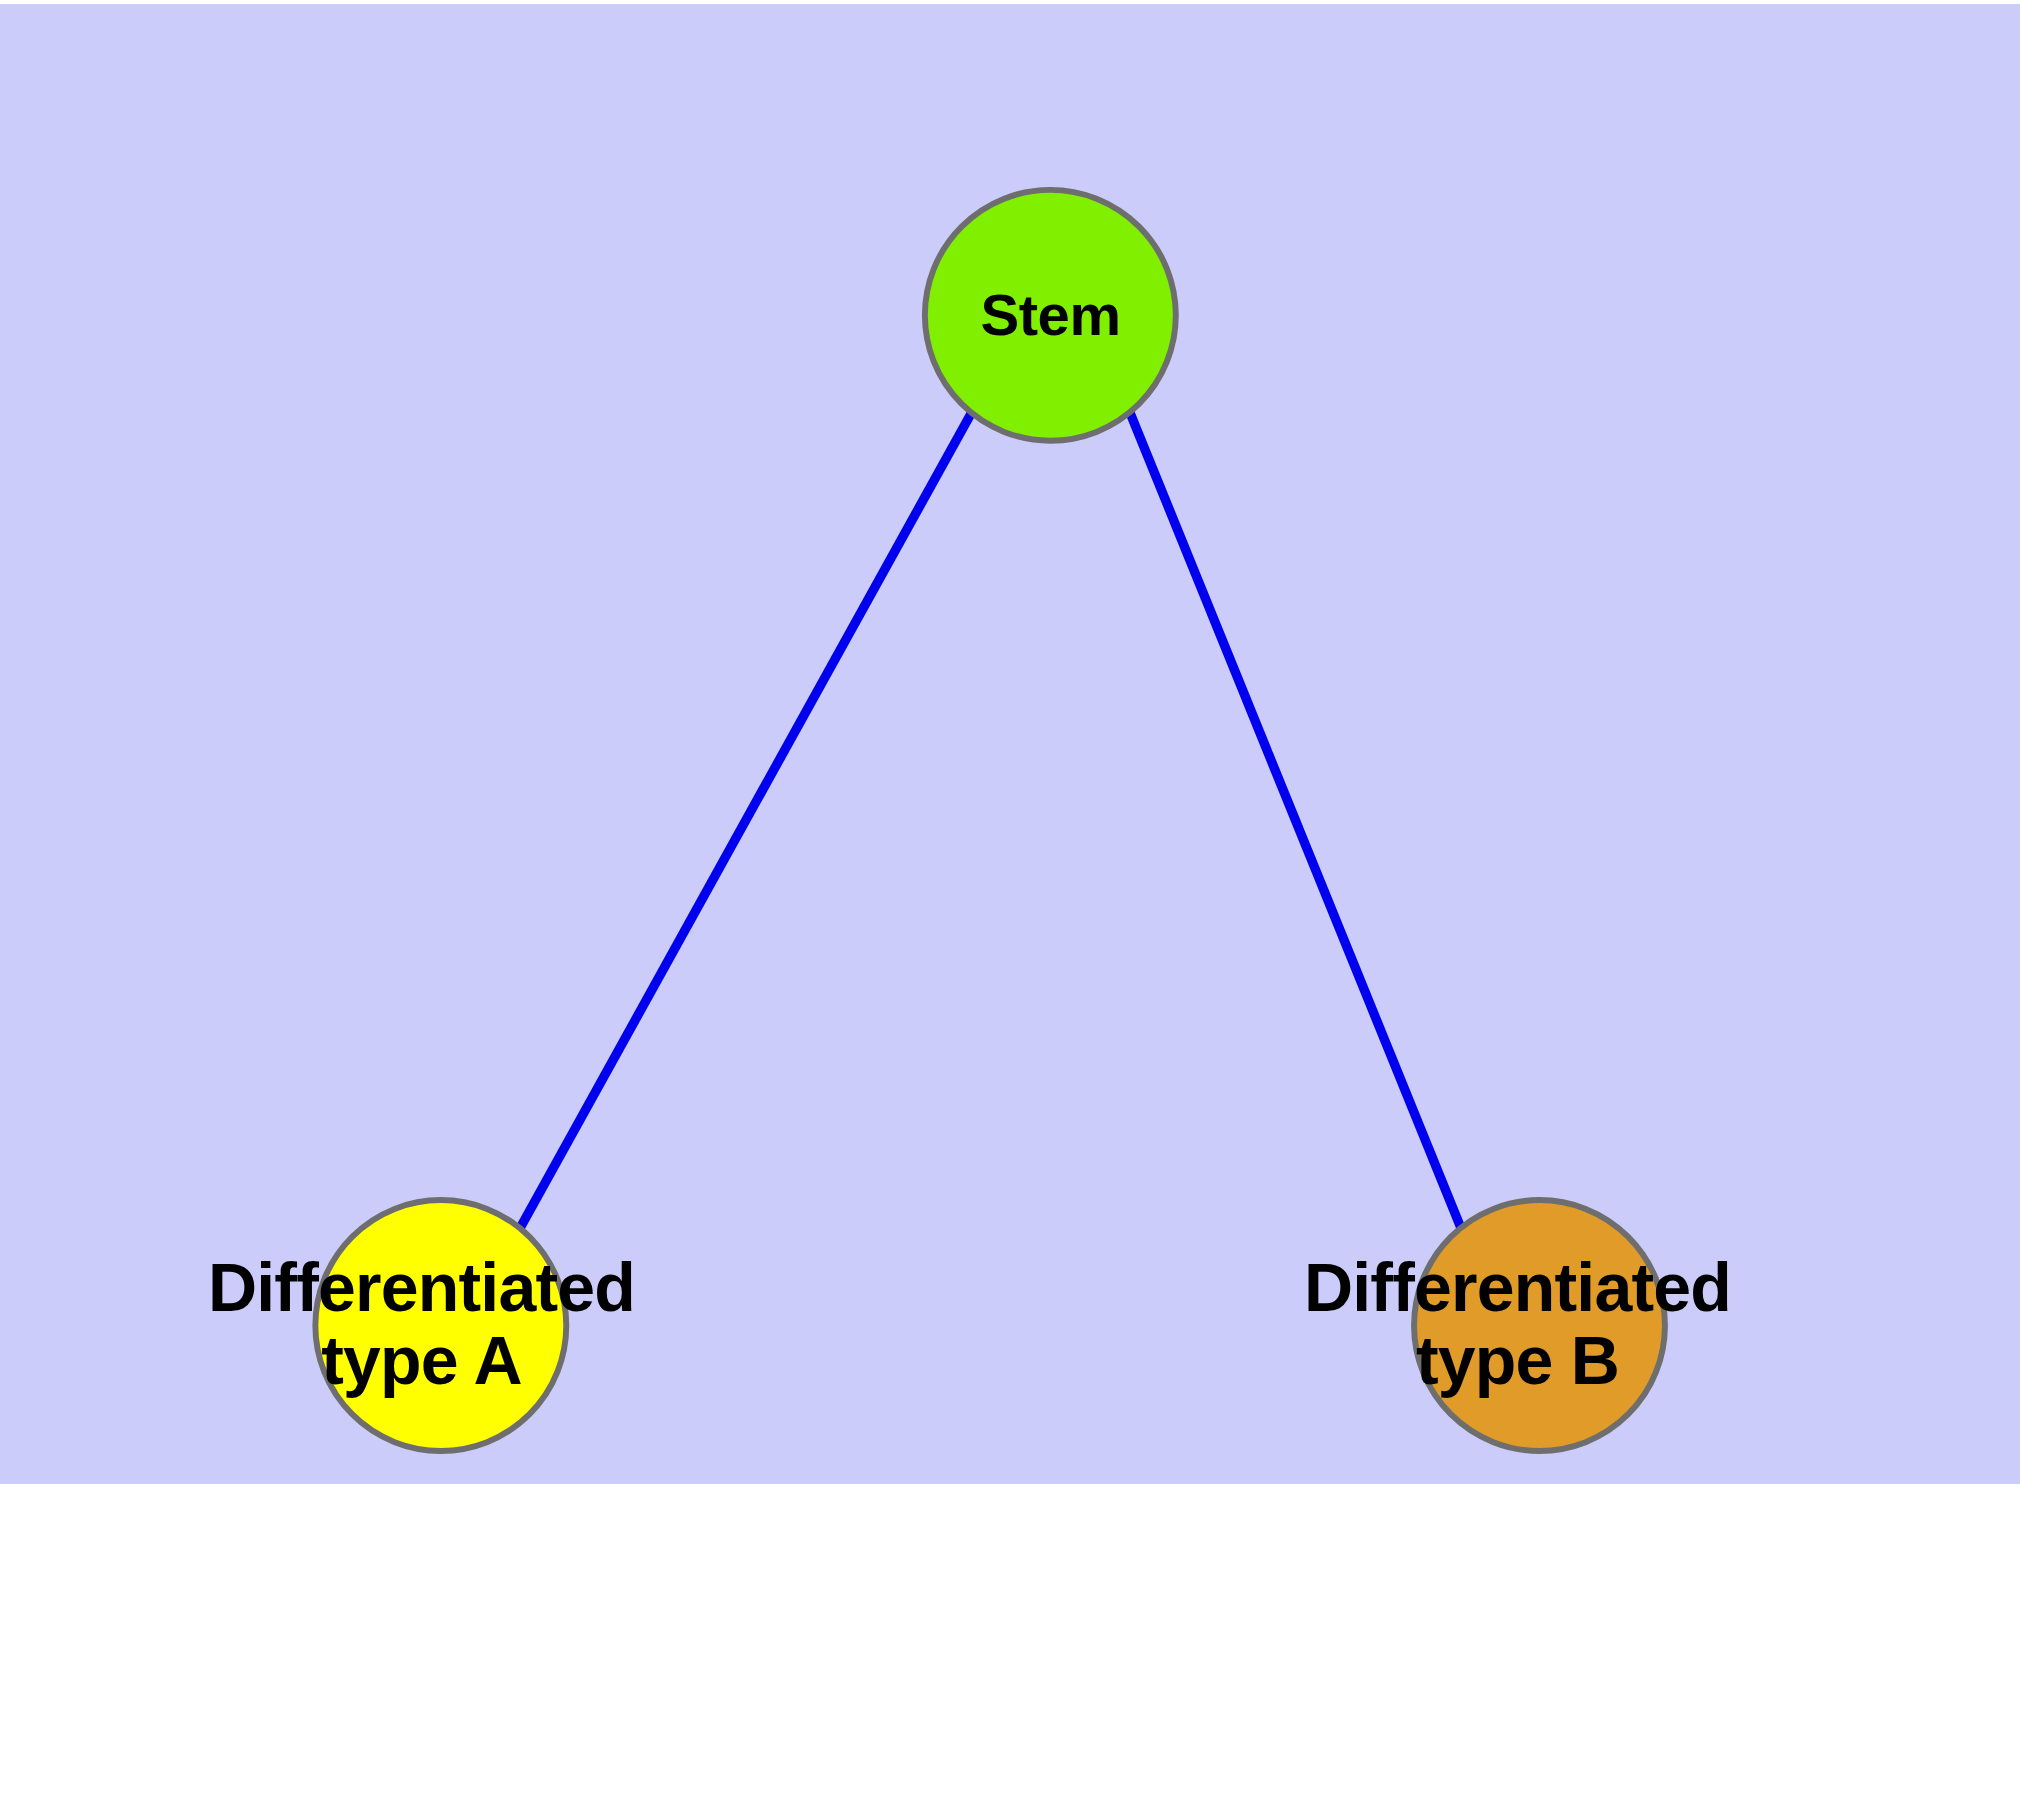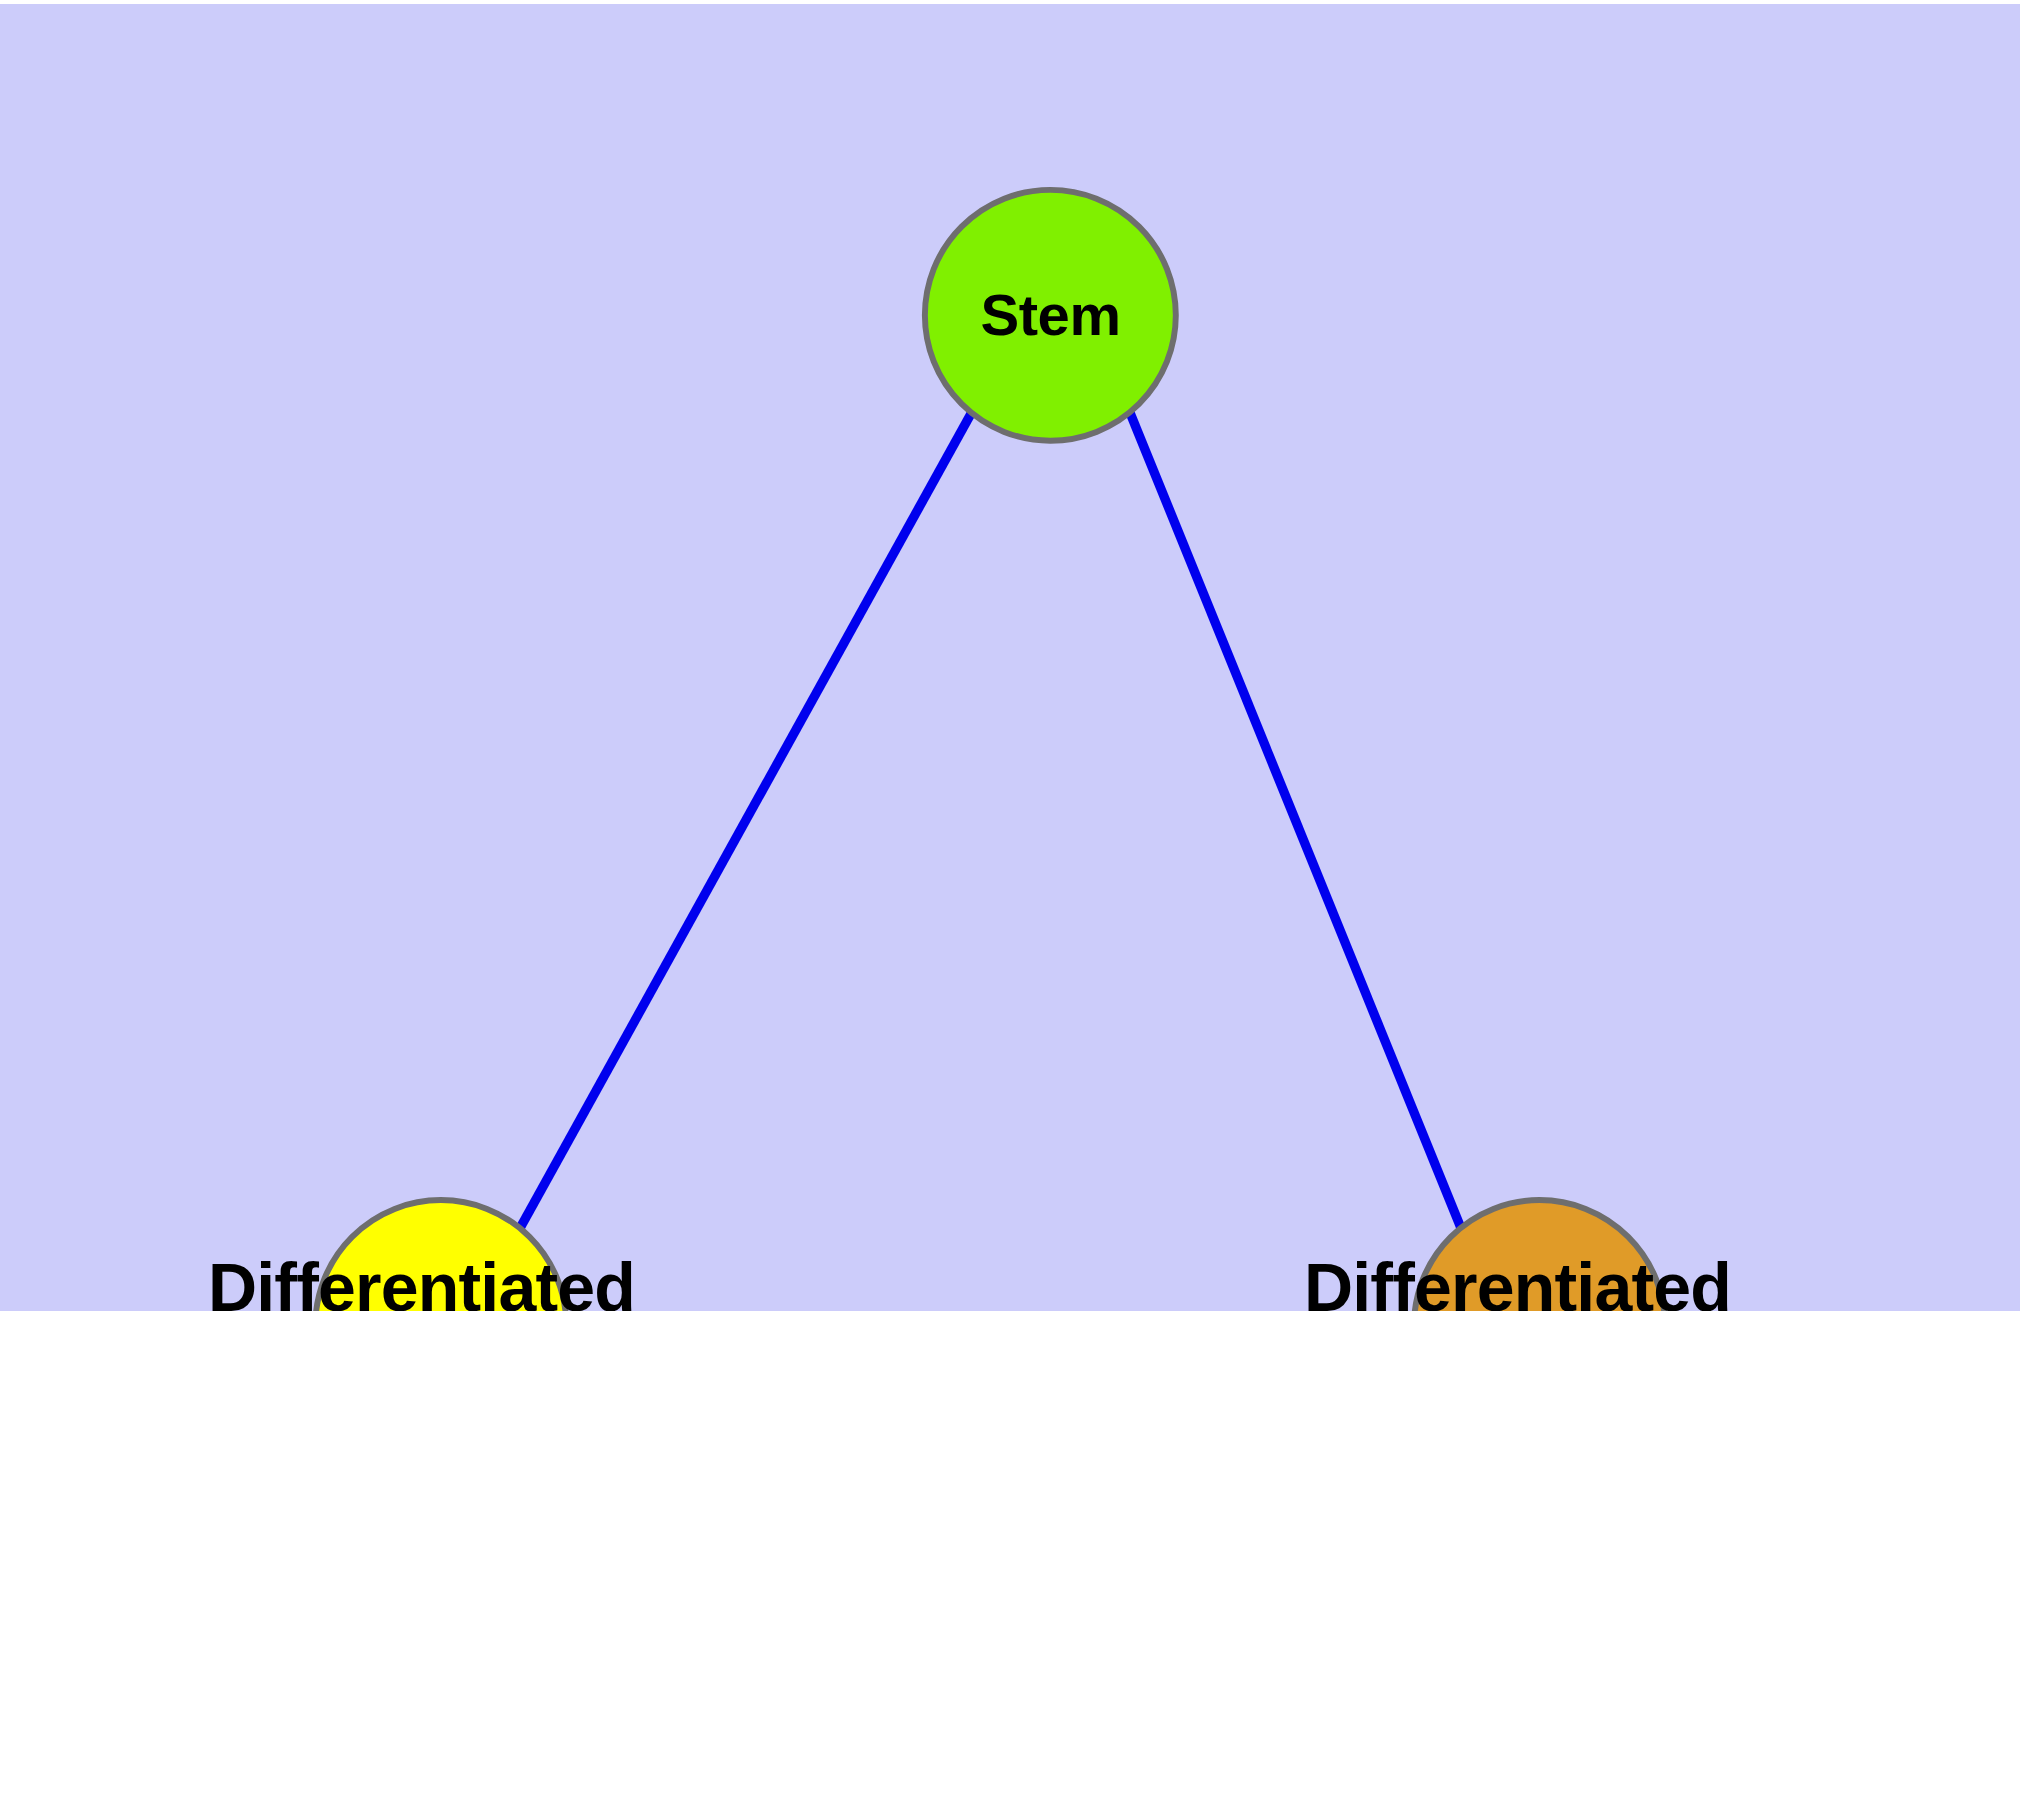--- a/index.html
+++ b/index.html
@@ -4,21 +4,21 @@
 <title>Cell differentiation graph</title>
 <style>
   html, body {
     margin: 0;
     padding: 0;
     background: #ffffff;
   }
   #canvas {
     position: relative;
     width: 2021px;
-    height: 1311px;
+    height: 1484px;
     background: #ccccfa;
     overflow: hidden;
     font-family: "Liberation Sans", "DejaVu Sans", sans-serif;
   }
   #top-margin {
     position: absolute;
     left: 0; top: 0;
     width: 2021px;
     height: 4.2px;
     background: #ffffff;

